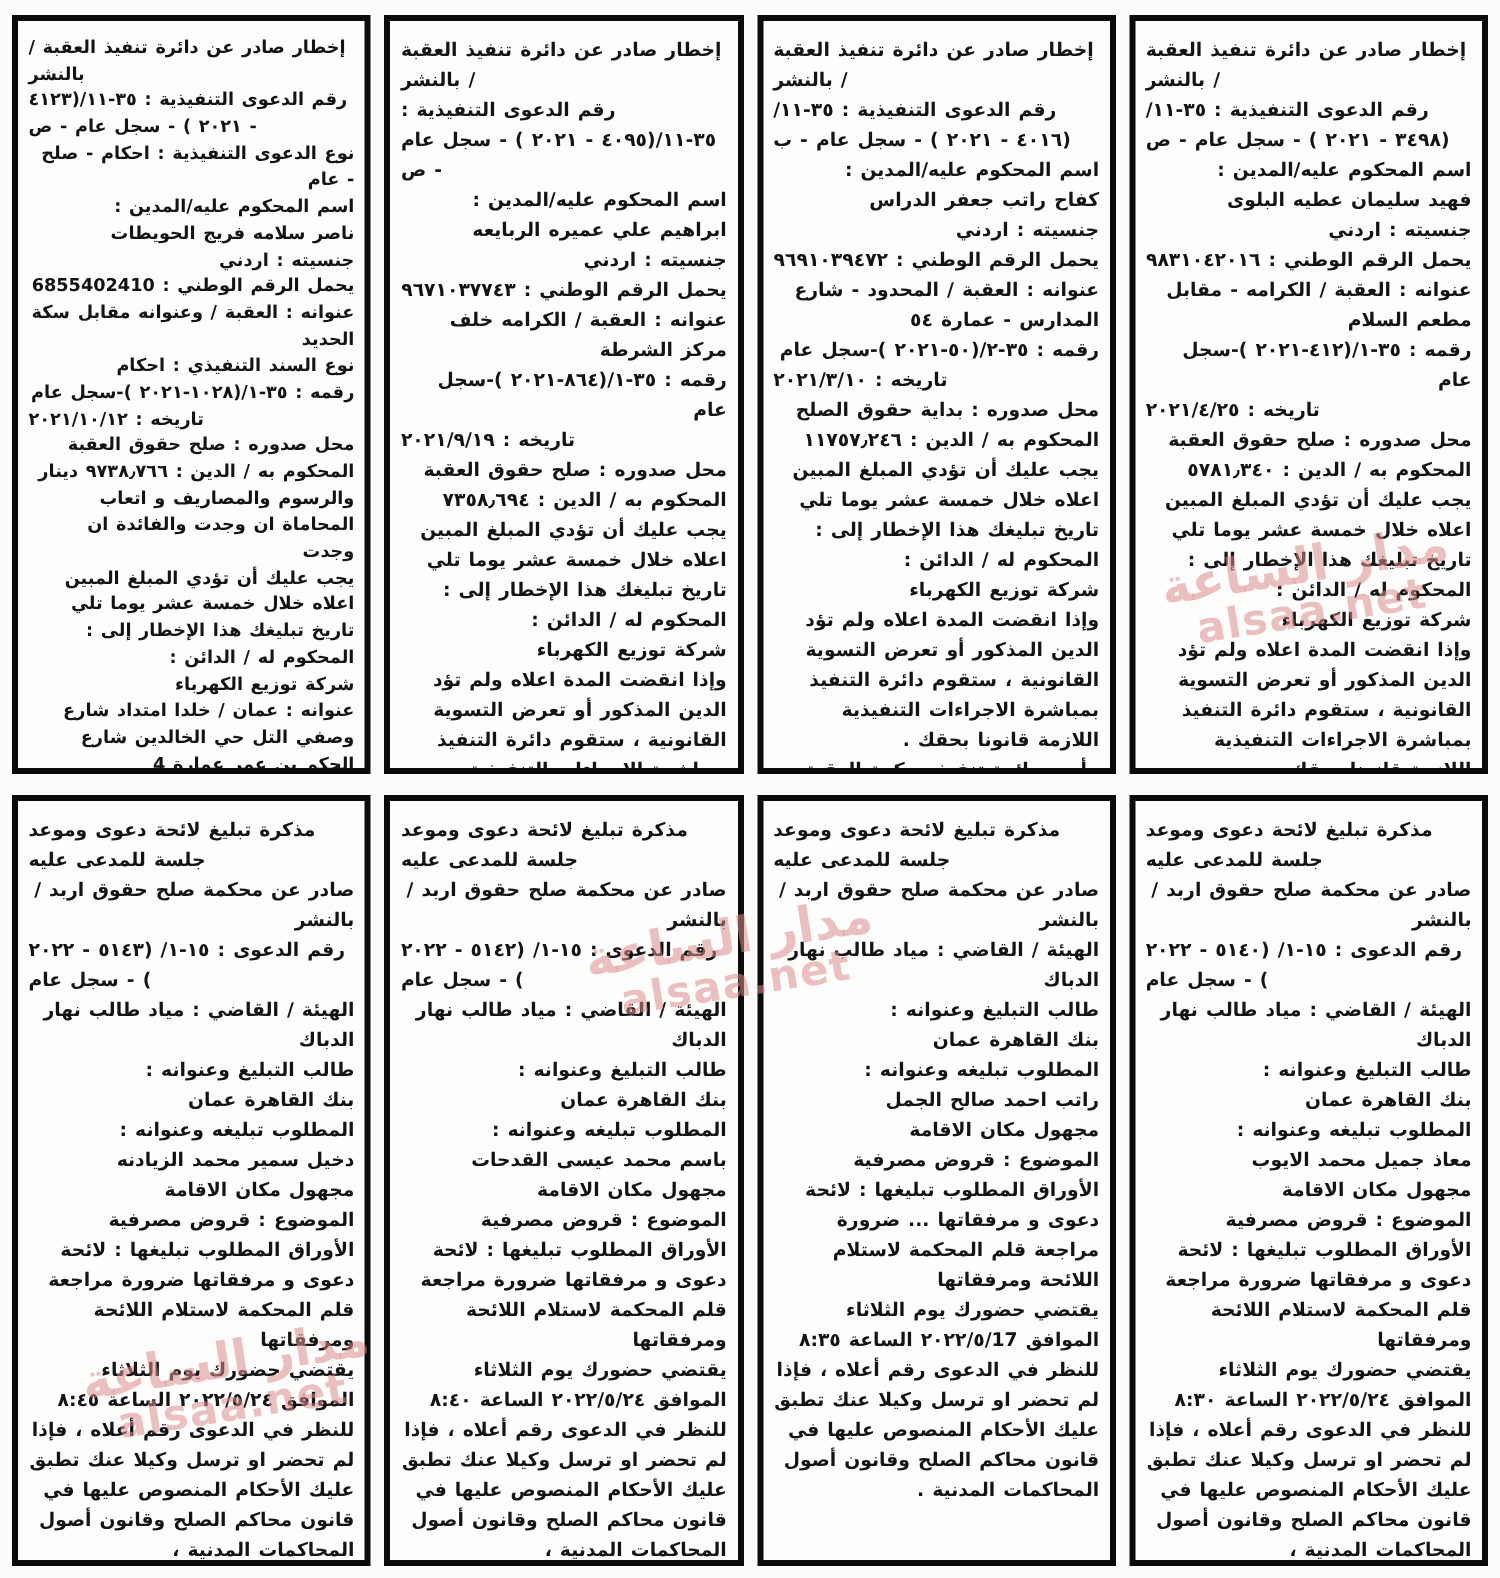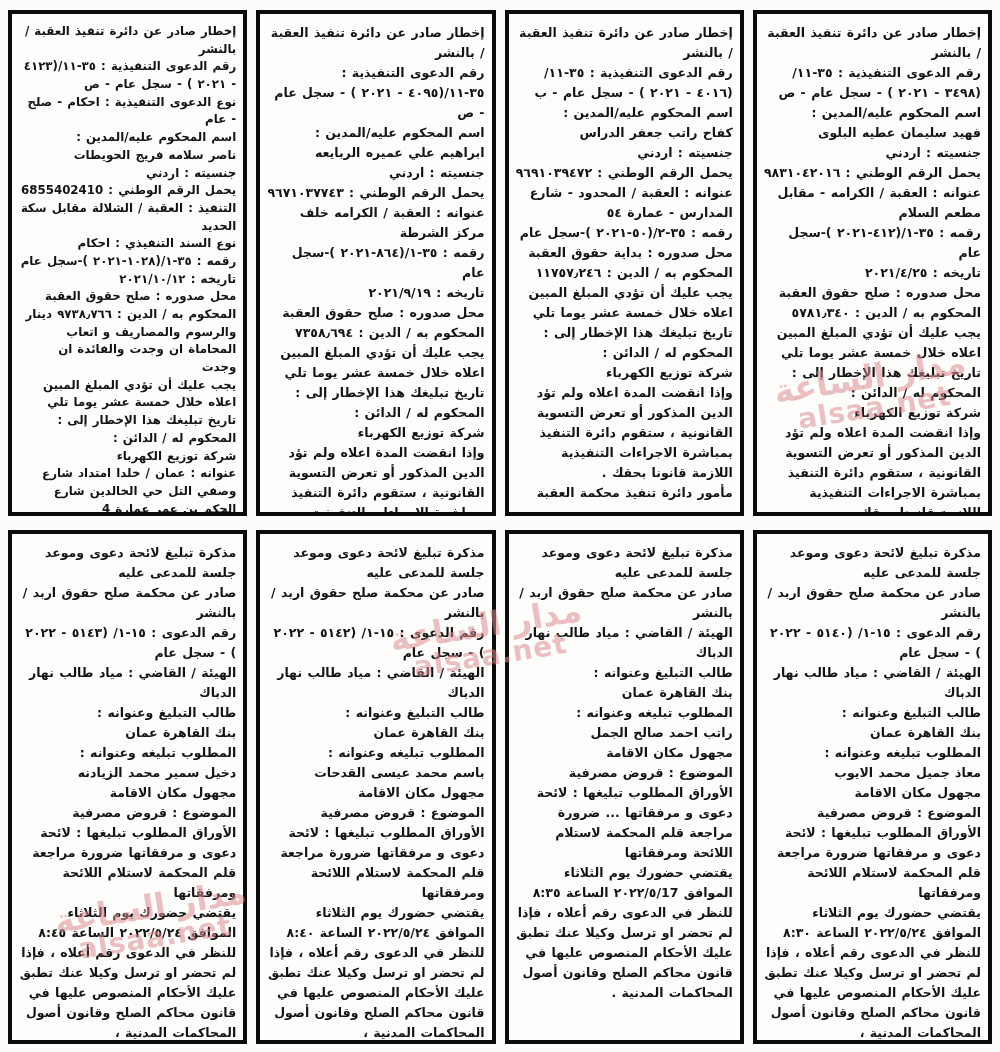--- a/index.html
+++ b/index.html
@@ -29,21 +29,21 @@
     background:#fdfdfc;
     padding: 9px 7px;
     color:#141414;
     font-weight: bold;
     font-size: 12.5px;
     line-height: 1.6;
     overflow: hidden;
   }
   .box.dense { font-size: 11.8px; line-height: 1.5; }
   .line { margin:0; word-spacing:1px; }
-  .l-c { text-align:right; }
+  .l-c { text-align:left; }
   .l-r { text-align:right; }
   .line:first-child { }
   .wm {
     position:absolute;
     transform: rotate(-9deg);
     color: rgba(221,140,140,0.55);
     font-weight:bold;
     text-align:center;
     pointer-events:none;
     z-index:5;
@@ -80,21 +80,22 @@
       </div>
     <div class="box">
         <div class="line l-c">إخطار صادر عن دائرة تنفيذ العقبة / بالنشر</div>
         <div class="line l-c">رقم الدعوى التنفيذية : ٣٥-١١/ (٤٠١٦ - ٢٠٢١ ) - سجل عام - ب</div>
         <div class="line l-r">اسم المحكوم عليه/المدين :</div>
         <div class="line l-r">كفاح راتب جعفر الدراس</div>
         <div class="line l-r">جنسيته : اردني</div>
         <div class="line l-r">يحمل الرقم الوطني : ٩٦٩١٠٣٩٤٧٢</div>
         <div class="line l-r">عنوانه : العقبة / المحدود - شارع المدارس - عمارة ٥٤</div>
         <div class="line l-r">رقمه : ٣٥-٢/(٥٠-٢٠٢١ )-سجل عام</div>
-        <div class="line l-r">محل صدوره : بداية حقوق العقبة</div>
+        <div class="line l-c">تاريخه : ٢٠٢١/٣/١٠</div>
+        <div class="line l-r">محل صدوره : بداية حقوق الصلح</div>
         <div class="line l-r">المحكوم به / الدين : ١١٧٥٧٫٢٤٦</div>
         <div class="line l-r">يجب عليك أن تؤدي المبلغ المبين اعلاه خلال خمسة عشر يوما تلي تاريخ تبليغك هذا الإخطار إلى :</div>
         <div class="line l-r">المحكوم له / الدائن :</div>
         <div class="line l-r">شركة توزيع الكهرباء</div>
         <div class="line l-r">وإذا انقضت المدة اعلاه ولم تؤد الدين المذكور أو تعرض التسوية القانونية ، ستقوم دائرة التنفيذ بمباشرة الاجراءات التنفيذية اللازمة قانونا بحقك .</div>
         <div class="line l-r">مأمور دائرة تنفيذ محكمة العقبة</div>
       </div>
     <div class="box">
         <div class="line l-c">إخطار صادر عن دائرة تنفيذ العقبة / بالنشر</div>
         <div class="line l-c">رقم الدعوى التنفيذية : ٣٥-١١/(٤٠٩٥ - ٢٠٢١ ) - سجل عام - ص</div>
@@ -113,21 +114,21 @@
         <div class="line l-r">وإذا انقضت المدة اعلاه ولم تؤد الدين المذكور أو تعرض التسوية القانونية ، ستقوم دائرة التنفيذ بمباشرة الاجراءات التنفيذية اللازمة قانونا بحقك .</div>
       </div>
     <div class="box dense">
         <div class="line l-c">إخطار صادر عن دائرة تنفيذ العقبة / بالنشر</div>
         <div class="line l-c">رقم الدعوى التنفيذية : ٣٥-١١/(٤١٢٣ - ٢٠٢١ ) - سجل عام - ص</div>
         <div class="line l-r">نوع الدعوى التنفيذية : احكام - صلح - عام</div>
         <div class="line l-r">اسم المحكوم عليه/المدين :</div>
         <div class="line l-r">ناصر سلامه فريج الحويطات</div>
         <div class="line l-r">جنسيته : اردني</div>
         <div class="line l-r">يحمل الرقم الوطني : 6855402410</div>
-        <div class="line l-r">التنفيذ : العقبة / الشلالة مقابل سكة الحديد</div>
+        <div class="line l-r">عنوانه : العقبة / وعنوانه مقابل سكة الحديد</div>
         <div class="line l-r">نوع السند التنفيذي : احكام</div>
         <div class="line l-r">رقمه : ٣٥-١/(١٠٢٨-٢٠٢١ )-سجل عام</div>
         <div class="line l-c">تاريخه : ٢٠٢١/١٠/١٢</div>
         <div class="line l-r">محل صدوره : صلح حقوق العقبة</div>
         <div class="line l-r">المحكوم به / الدين : ٩٧٣٨٫٧٦٦ دينار والرسوم والمصاريف و اتعاب المحاماة ان وجدت والفائدة ان وجدت</div>
         <div class="line l-r">يجب عليك أن تؤدي المبلغ المبين اعلاه خلال خمسة عشر يوما تلي تاريخ تبليغك هذا الإخطار إلى :</div>
         <div class="line l-r">المحكوم له / الدائن :</div>
         <div class="line l-r">شركة توزيع الكهرباء</div>
         <div class="line l-r">عنوانه : عمان / خلدا امتداد شارع وصفي التل حي الخالدين شارع الحكم بن عمر عمارة 4</div>
       </div>

